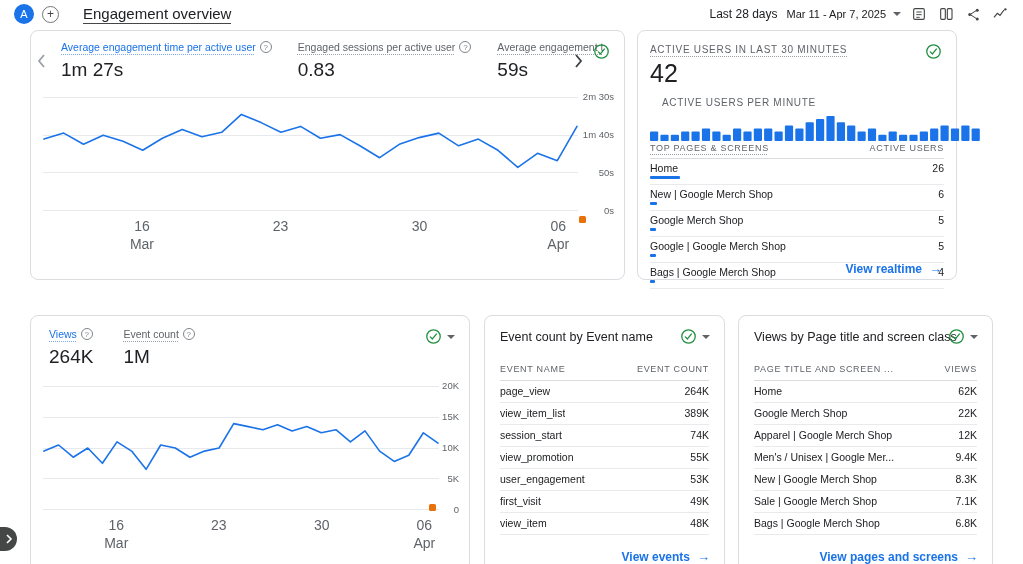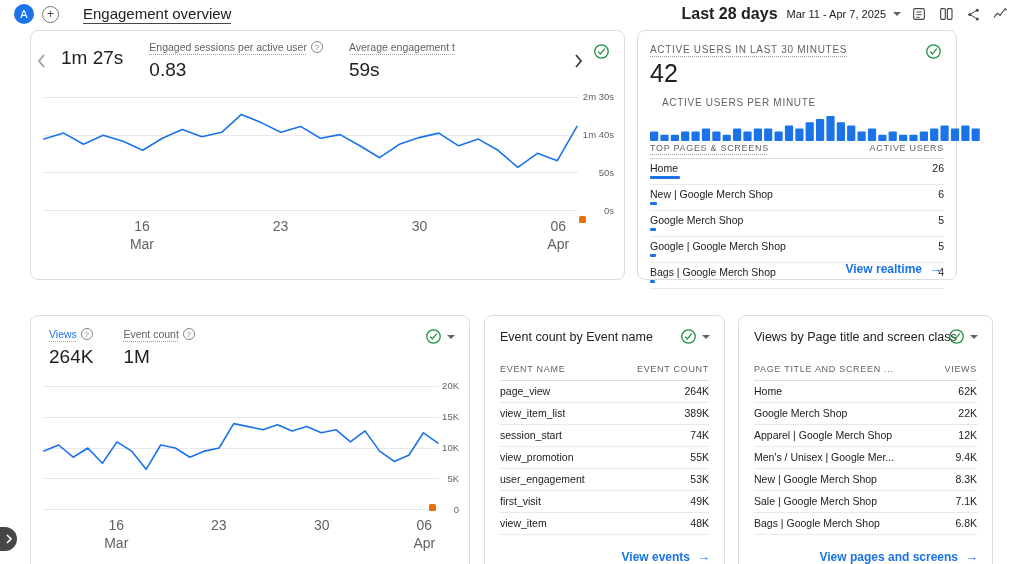--- a/index.html
+++ b/index.html
@@ -10,21 +10,21 @@
   .topbar { position:absolute; top:0; left:0; width:1023px; height:28px; background:#fff;
             display:flex; align-items:center; padding:0 14px; z-index:5; }
   .avatar { width:20px; height:20px; border-radius:50%; background:#1a73e8; color:#fff;
             font-size:11px; display:flex; align-items:center; justify-content:center; cursor:pointer; }
   .add-btn { width:17px; height:17px; border-radius:50%; border:1px solid #747775; color:#444746;
              font-size:12px; display:flex; align-items:center; justify-content:center; margin-left:8px; cursor:pointer; }
   .add-btn::before { content:"+"; }
   .report-title { margin-left:24px; font-size:15px; color:#202124; border-bottom:1px solid #444746;
                   padding-bottom:1px; cursor:text; }
   .topbar-right { margin-left:auto; display:flex; align-items:center; gap:9px; }
-  .date-preset { font-size:16px; font-weight:700; color:#202124; }
+  .date-preset { font-size:12px; font-weight:400; color:#202124; }
   .date-range { font-size:11px; color:#202124; }
   .caret-down { width:0; height:0; border-left:4px solid transparent; border-right:4px solid transparent;
                 border-top:4px solid #5f6368; margin-left:-2px; }
   .icon-btn { width:18px; height:18px; display:flex; align-items:center; justify-content:center; cursor:pointer; }
 
   
   .card { position:absolute; background:#fff; border:1px solid #dadce0; border-radius:8px; }
   .card-engagement { left:30px; top:30px; width:595px; height:250px; }
   .card-realtime   { left:637px; top:30px; width:320px; height:250px; }
   .card-views      { left:30px;  top:315px; width:440px; height:300px; }
@@ -140,20 +140,24 @@
 </div>
 
 <div class="card card-engagement">
   <div class="chev chev-left">
     <svg width="10" height="16" viewBox="0 0 10 16">
         <path d="M8 2 3 8l5 6" fill="none" stroke="#9aa0a6" stroke-width="1.8"></path>
       </svg>
   </div>
   <div class="metrics-row">
     <div class="metric">
+      <div class="metric-label blue">
+          <span class="lbl">Average engagement time per active user</span>
+          <span class="qm"></span>
+        </div>
       <div class="metric-value">1m 27s</div>
     </div>
     <div class="metric">
       <div class="metric-label">
           <span class="lbl">Engaged sessions per active user</span>
           <span class="qm"></span>
         </div>
       <div class="metric-value">0.83</div>
     </div>
     <div class="metric metric-trunc">

